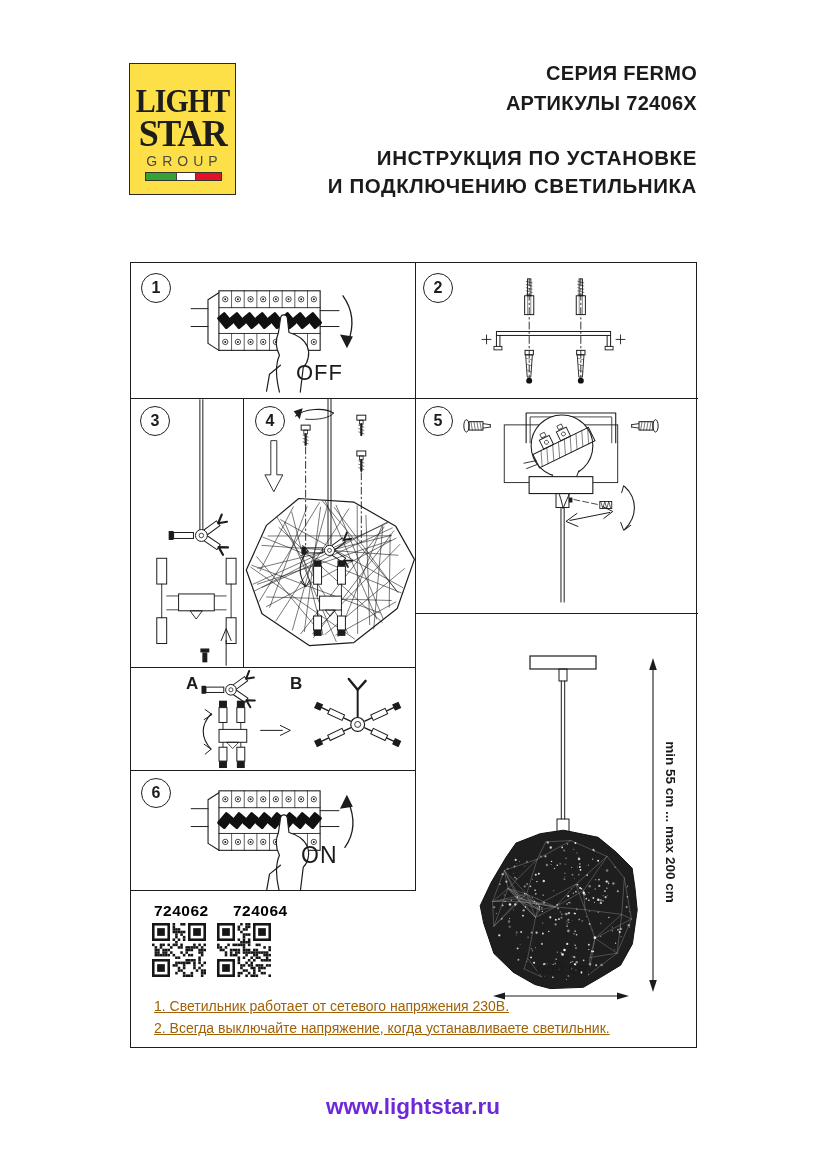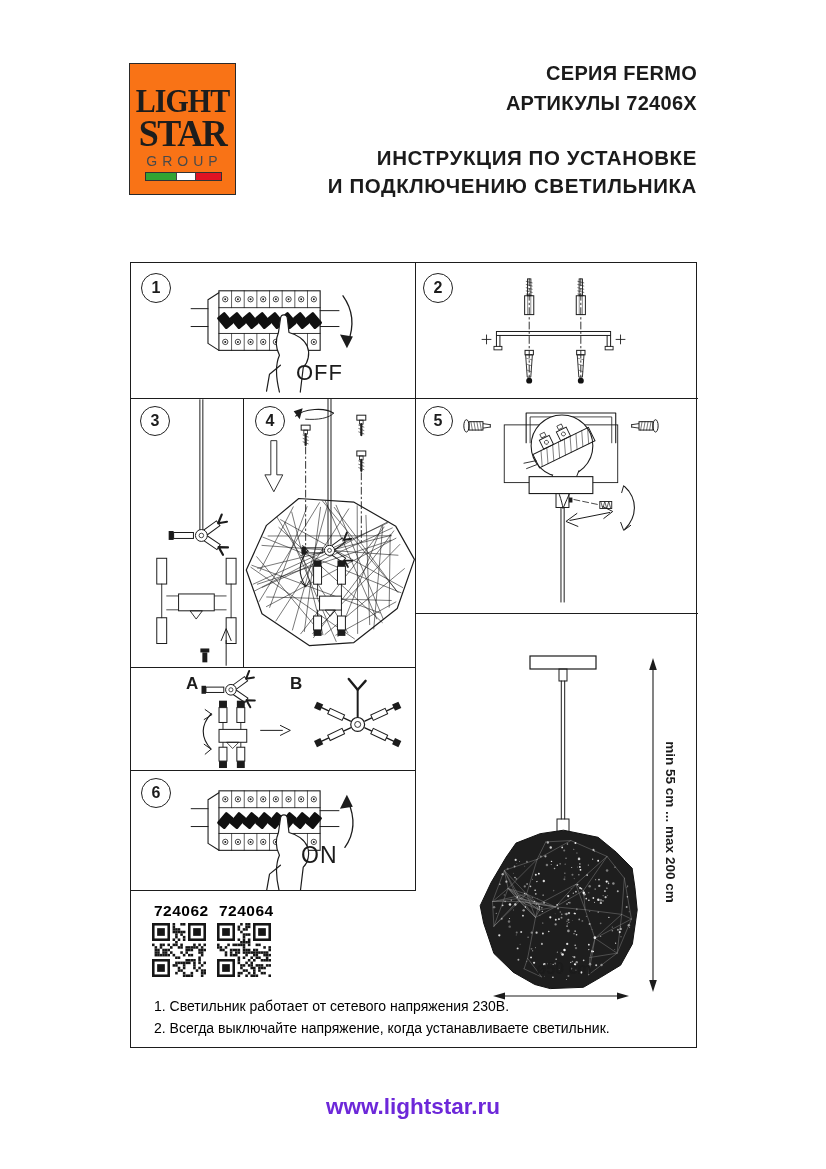--- a/index.html
+++ b/index.html
@@ -1,21 +1,21 @@
 <!DOCTYPE html>
 <html><head>
 <meta charset="utf-8">
 <style>
   :root{ --ink:#1c1c1c; }
   *{ margin:0; padding:0; box-sizing:border-box; }
   body{ background:#fff; font-family:"Liberation Sans","DejaVu Sans",sans-serif; color:var(--ink); }
   .page{ position:relative; width:826px; height:1169px; background:#fff; overflow:hidden; margin:0 auto; }
 
   
-  .logo-box{ position:absolute; left:129px; top:63px; width:107px; height:132px; border:1.6px solid #2a2a2a; background:#f97316; text-align:center; }
+  .logo-box{ position:absolute; left:129px; top:63px; width:107px; height:132px; border:1.6px solid #2a2a2a; background:#fde047; text-align:center; }
   .logo-l1{ font-family:"Liberation Serif","DejaVu Serif",serif; font-weight:bold; font-size:30px; letter-spacing:-1px; line-height:1; margin-top:22px; color:#1d1d1d; transform:scaleY(1.1); }
   .logo-l2{ font-family:"Liberation Serif","DejaVu Serif",serif; font-weight:bold; font-size:36px; letter-spacing:-1.5px; line-height:.95; color:#1d1d1d; transform:scaleY(1.05); }
   .logo-l3{ font-size:14px; letter-spacing:5px; color:#4a4a4a; margin-top:3px; text-indent:4px; }
   .flag{ position:absolute; left:15px; bottom:13px; width:77px; height:9px; border:1px solid #333; display:flex; }
   .flag>div{ height:100%; }
 
   .hdr-text{ position:absolute; right:129px; top:58px; text-align:right; font-weight:bold; color:#1b1b1b; }
   .hdr-series{ font-size:20px; line-height:30px; letter-spacing:.3px; }
   .hdr-articles{ font-size:20px; line-height:30px; letter-spacing:.3px; }
   .hdr-title{ font-size:20.5px; line-height:28px; letter-spacing:.6px; margin-top:26px; }
@@ -31,21 +31,21 @@
             display:flex; align-items:center; justify-content:center; font-size:16px; font-weight:bold; background:#fff; z-index:3; }
 
   .lbl{ position:absolute; color:#1b1b1b; z-index:3; }
   .lbl-off{ left:296px; top:360px; font-size:22px; letter-spacing:1px; }
   .lbl-on{ left:301px; top:842px; font-size:23px; letter-spacing:1px; }
   .lbl-a{ left:186px; top:674px; font-size:17px; font-weight:bold; }
   .lbl-b{ left:290px; top:674px; font-size:17px; font-weight:bold; }
   .qr-label{ font-size:15.5px; font-weight:bold; color:#000000; letter-spacing:.5px; }
   .dim-h{ left:534px; top:813px; width:270px; height:18px; text-align:center; font-size:13.5px; font-weight:bold; transform:rotate(90deg); white-space:nowrap; }
   .dim-d{ left:524px; top:960px; width:80px; text-align:center; font-size:16px; font-weight:bold; }
-  .notes{ position:absolute; left:154px; top:996px; font-size:14px; line-height:21.5px; color:#000000; z-index:3; }
+  .notes{ position:absolute; left:154px; top:996px; font-size:14px; line-height:21.5px; color:#a16207; z-index:3;text-decoration:underline; }
   .footer{ position:absolute; left:0; width:100%; top:1094px; text-align:center; font-size:22.5px; font-weight:bold; color:#6d28d9; }
 </style>
 </head>
 <body>
 
 <div class="page">
 
   <div class="logo-box">
     <div class="logo-l1">LIGHT</div>
     <div class="logo-l2">STAR</div>
@@ -71,21 +71,21 @@
   <div class="stepnum" style="left:140px;top:406px">3</div>
   <div class="stepnum" style="left:255px;top:406px">4</div>
   <div class="stepnum" style="left:423px;top:406px">5</div>
   <div class="stepnum" style="left:141px;top:778px">6</div>
 
   <div class="lbl lbl-off">OFF</div>
   <div class="lbl lbl-on">ON</div>
   <div class="lbl lbl-a">A</div>
   <div class="lbl lbl-b">B</div>
   <div class="lbl qr-label" style="left:154px;top:902px">724062</div>
-  <div class="lbl qr-label" style="left:219px;top:902px">724064</div>
+  <div class="lbl qr-label" style="left:233px;top:902px">724064</div>
   <div class="lbl dim-h">min 55 cm ... max 200 cm</div>
   <div class="lbl dim-d">ø50 cm</div>
 
   <div class="obox">
     <div class="panel br bb" style="left:0;top:0;width:285px;height:136px">
       <svg id="svg-p1" viewBox="0 0 285 136">
           <g>
             <path d="M88,30 L77,37 L77,81 L88,88" fill="none" stroke="#1c1c1c" stroke-width="1.1" stroke-linejoin="round" stroke-linecap="round"></path>
             <line x1="77" y1="46" x2="60" y2="46" stroke="#1c1c1c" stroke-width="1" stroke-linecap="round"></line>
             <line x1="77" y1="64" x2="60" y2="64" stroke="#1c1c1c" stroke-width="1" stroke-linecap="round"></line>

